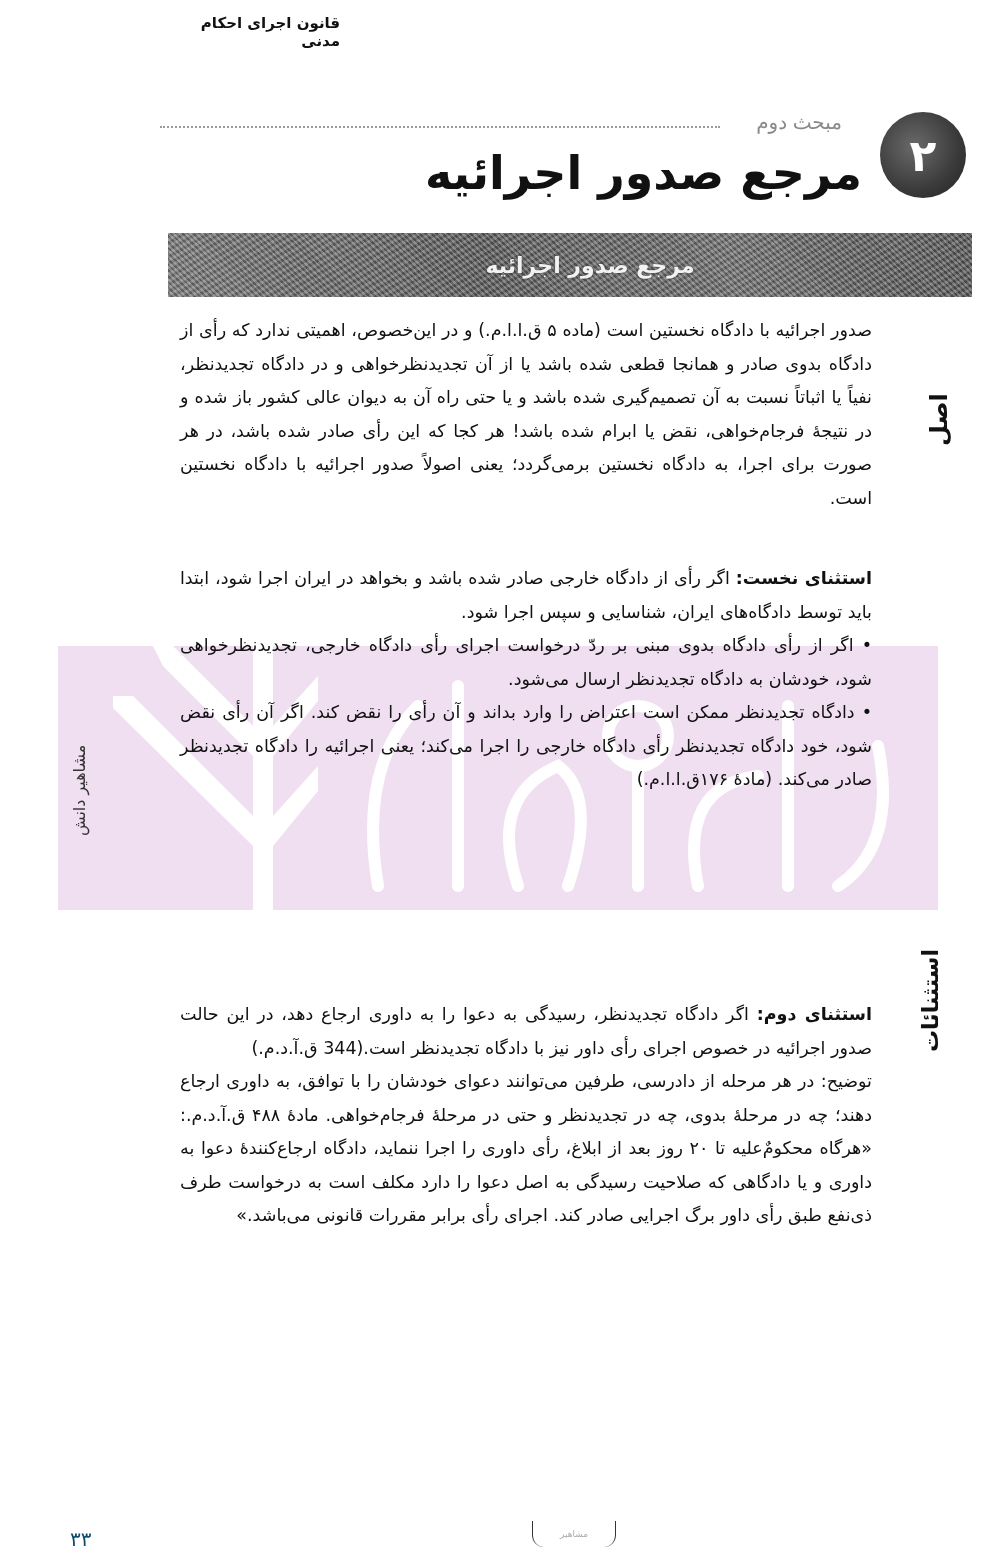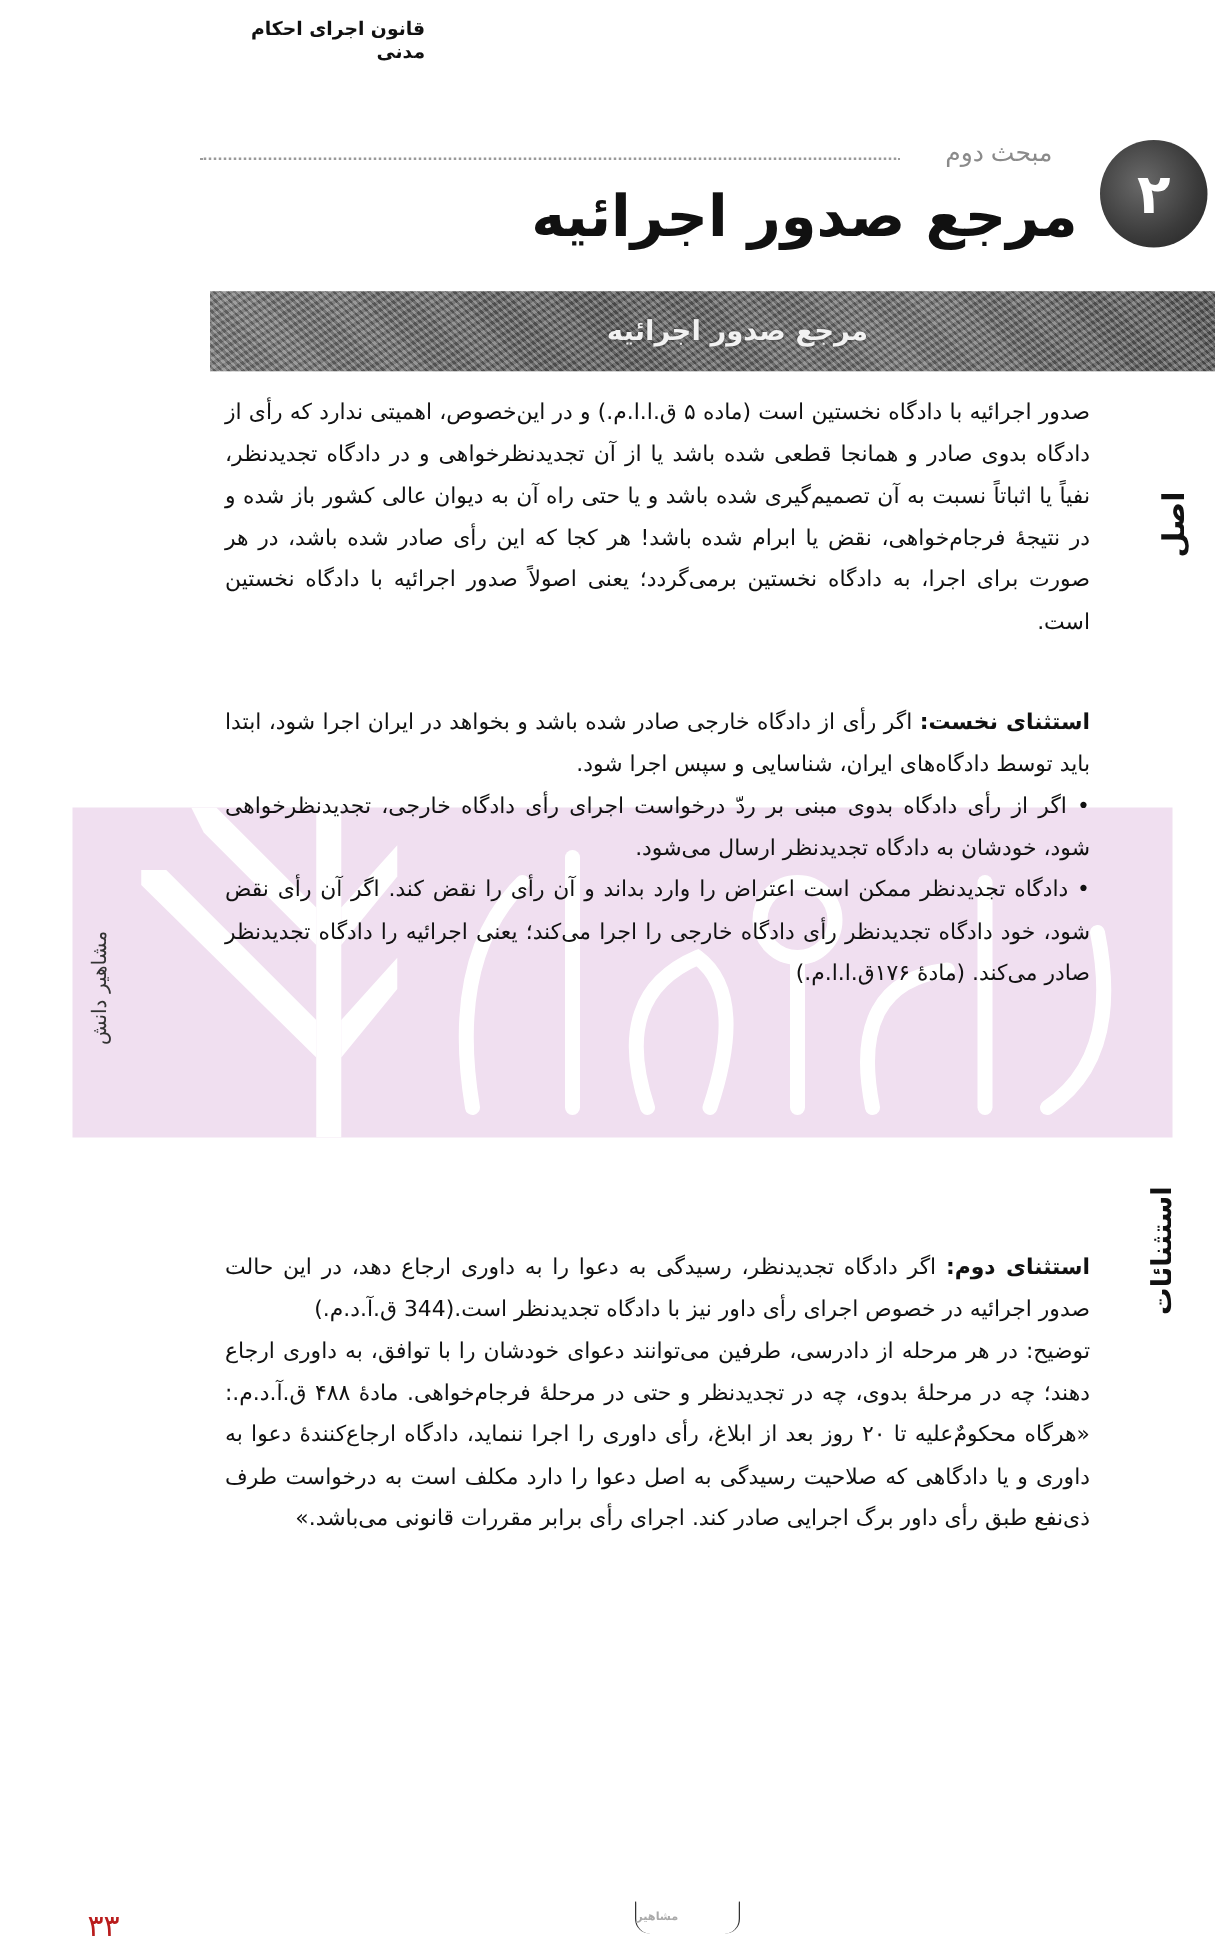--- a/index.html
+++ b/index.html
@@ -76,28 +76,28 @@
       position: absolute; left: 180px; width: 692px;
       font-size: 17.5px; line-height: 33.5px; text-align: justify;
       text-align-last: right; color: #111;
     }
     .para p { margin: 0; }
     .para b { font-weight: bold; }
     .bullet::before { content: "\2022  "; }
 
     
     .page-number {
-      position: absolute; left: 70px; top: 1527px; font-size: 24px; color: #b91c1c;
+      position: absolute; left: 70px; top: 1527px; font-size: 20px; color: #0c4a6e;
     }
     .footer-logo {
-      position: absolute; left: 508px; top: 1521px; width: 82px; height: 26px;
+      position: absolute; left: 532px; top: 1521px; width: 82px; height: 26px;
       border-left: 1px solid #333; border-right: 1px solid #333;
       border-radius: 0 0 12px 12px;
-      display: flex; align-items: center; justify-content: flex-end;
-      font-size: 9px; color: #aaa; font-weight: bold;
+      display: flex; align-items: center; justify-content: center;
+      font-size: 9px; color: #aaa;
     }
   </style>
 </head>
 <body>
 
 <div class="running-header rtl">قانون اجرای احکام مدنی</div>
 
 <div class="section-dots"></div>
 <div class="section-sub rtl">مبحث دوم</div>
 <div class="chapter-circle">

